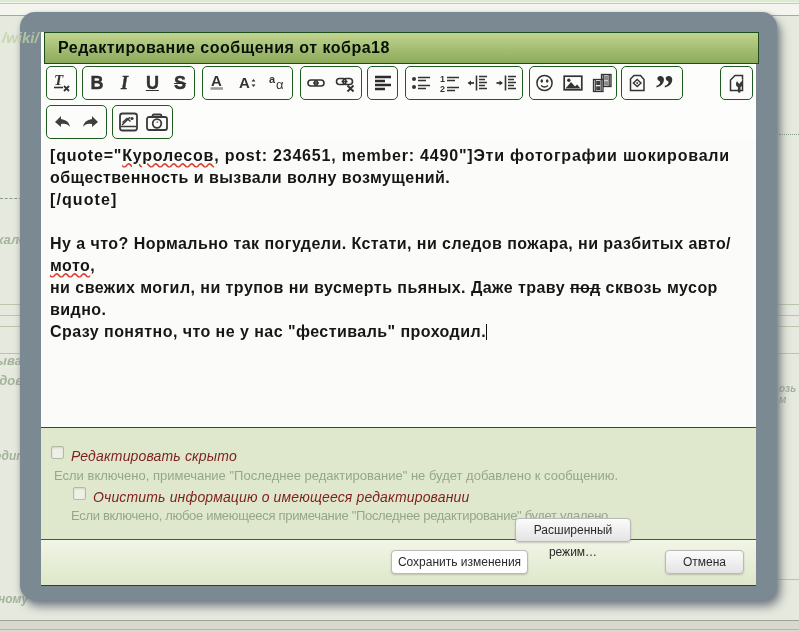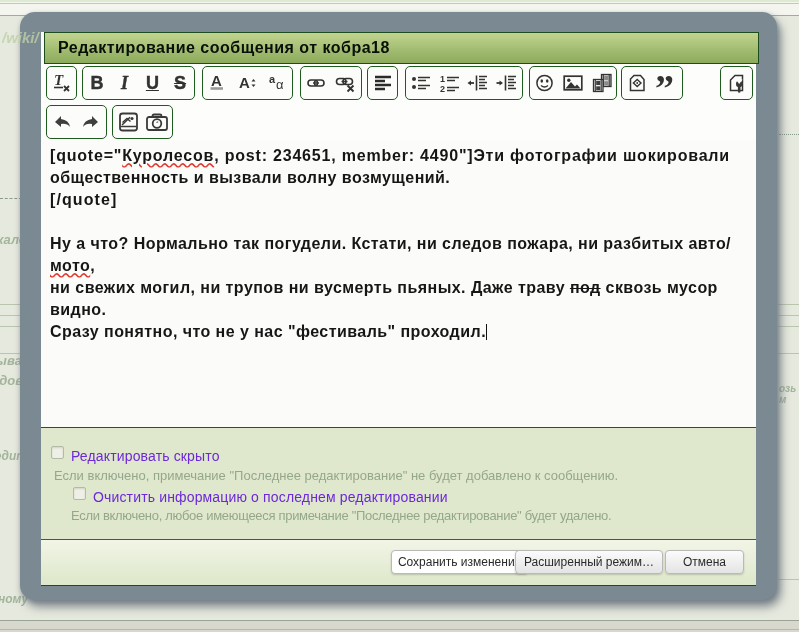--- a/index.html
+++ b/index.html
@@ -35,21 +35,21 @@
   .sp1 { text-decoration:underline; text-decoration-style:wavy; text-decoration-color:#e03b2f; }
   .strike { text-decoration:line-through; }
 
   
   #sep1 { left:41px; top:427px; width:715px; height:1px; background:#1c5a1c; }
   #sep2 { left:41px; top:539px; width:715px; height:1px; background:#2a6b2a; }
 
   
   #cbsec { left:41px; top:428px; width:715px; height:111px; background:#dfe8cd; }
   .cbx { position:absolute; width:13px; height:13px; background:#eef0e5; border:1px solid #b2bba8; border-radius:2px; box-shadow:inset 0 1px 2px rgba(0,0,0,0.12); }
-  .cblabel { position:absolute; color:#6d28d9; font-size:14px; letter-spacing:0.15px; }
+  .cblabel { position:absolute; color:#7f1d1d; font-size:14px; letter-spacing:0.15px;font-style:italic; }
   .muted { position:absolute; color:#95a78b; font-size:13px; }
 
   
   #btnbar { left:41px; top:540px; width:715px; height:46px; background:linear-gradient(#f2f5e7, #dde7c9); border-bottom:1px solid #1d4c1d; }
   .btn { position:absolute; height:24px; line-height:22px; border:1px solid #b9b9b9; border-radius:4px; color:#2a2a2a; font-size:12px; text-align:center; box-shadow:0 1px 2px rgba(0,0,0,0.18); }
   .btn.primary { background:#fff;margin-left:20px; }
   .btn.gray { background:linear-gradient(#fbfbfb, #e4e4e4); }
 </style>
 </head>
 <body>
@@ -277,19 +277,19 @@
   <div class="abs" id="txt"><span style="letter-spacing:0.8px;">[quote="<span class="sp1">Куролесов</span>, post: 234651, member: 4490"]Эти фотографии шокировали</span><br>общественность и вызвали волну возмущений.<br><span style="letter-spacing:1.1px;">[/quote]</span><br><br>Ну а что? Нормально так погудели. Кстати, ни следов пожара, ни разбитых авто/<span class="sp1">мото</span>,<br>ни свежих могил, ни трупов ни вусмерть пьяных. Даже траву <span class="strike">под</span> сквозь мусор видно.<br>Сразу понятно, что не у нас "фестиваль" проходил.<span style="display:inline-block;width:1px;height:16px;background:#111;vertical-align:-3px;"></span></div>
 
   <div class="abs" id="cbsec"></div>
   <div class="abs" id="sep1"></div>
   <div class="abs" id="sep2"></div>
 
   <div class="cbx" style="left:51px; top:446px;"></div>
   <div class="cblabel" style="left:71px; top:448px;">Редактировать скрыто</div>
   <div class="muted" style="left:54px; top:468px;">Если включено, примечание "Последнее редактирование" не будет добавлено к сообщению.</div>
   <div class="cbx" style="left:73px; top:487px;"></div>
-  <div class="cblabel" style="left:93px; top:489px;">Очистить информацию о последнем редактировании</div>
+  <div class="cblabel" style="left:93px; top:489px;">Очистить информацию о имеющееся редактировании</div>
   <div class="muted" style="left:71px; top:508px; letter-spacing:-0.31px;">Если включено, любое имеющееся примечание "Последнее редактирование" будет удалено.</div>
 
   <div class="abs" id="btnbar"></div>
   <div class="btn primary" style="left:371px; top:550px; width:137px;">Сохранить изменения</div>
-  <div class="btn gray" style="left:515px; top:550px; width:148px;">Расширенный режим…</div>
+  <div class="btn gray" style="left:515px; top:518px; width:116px;">Расширенный режим…</div>
   <div class="btn gray" style="left:665px; top:550px; width:79px;">Отмена</div>
 
 </body></html>

